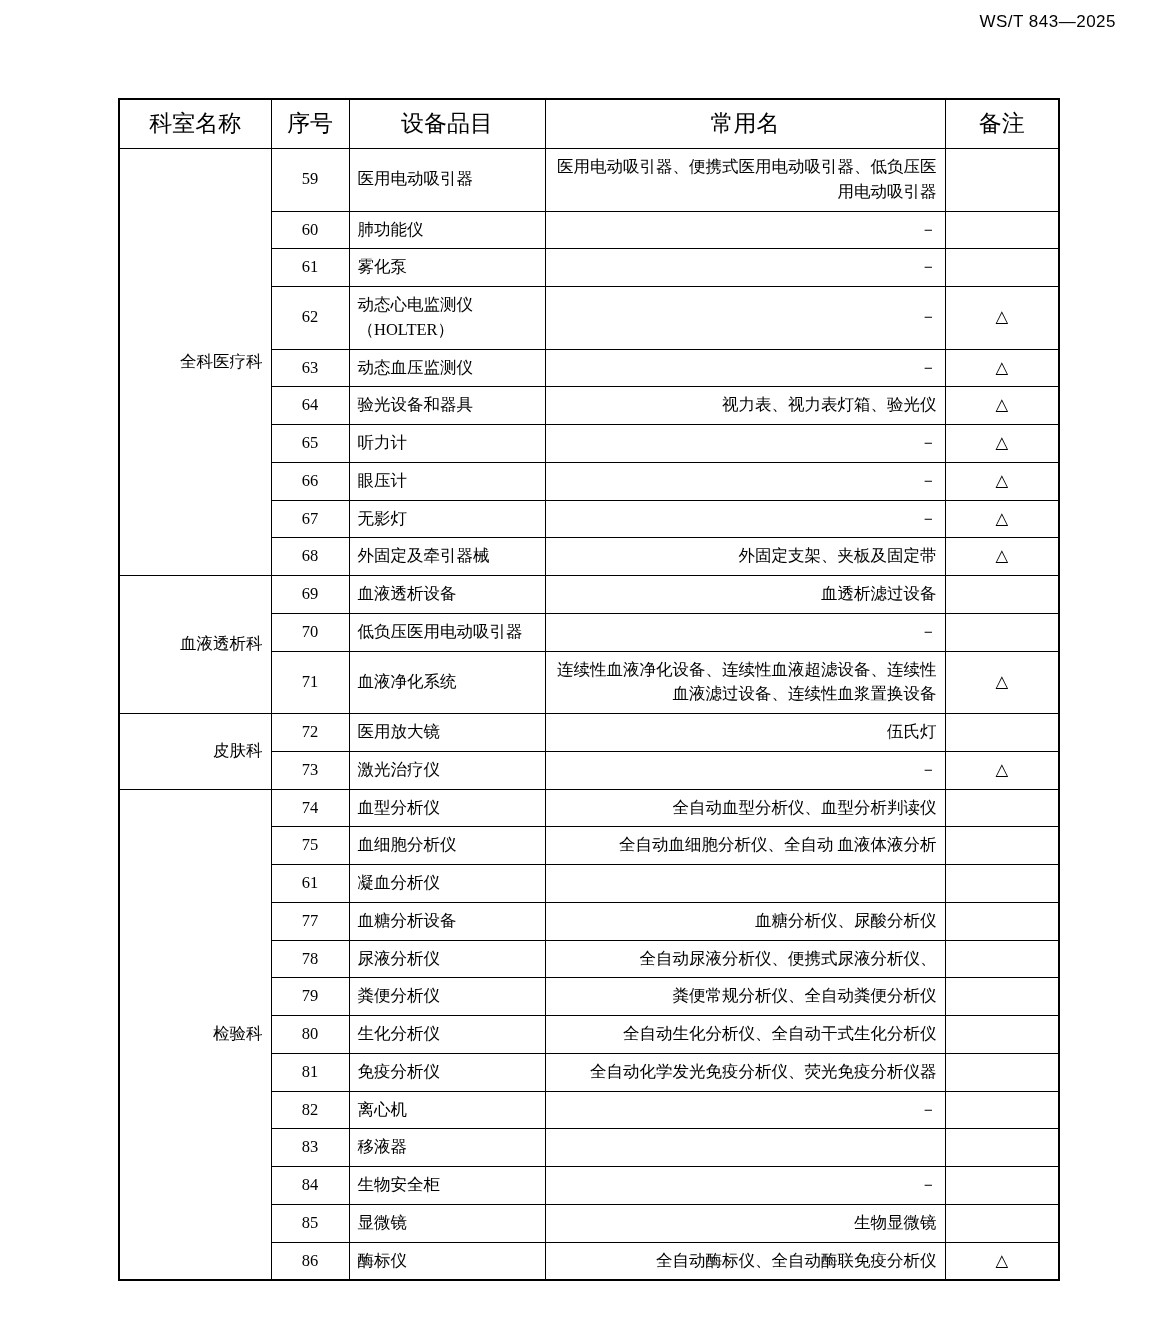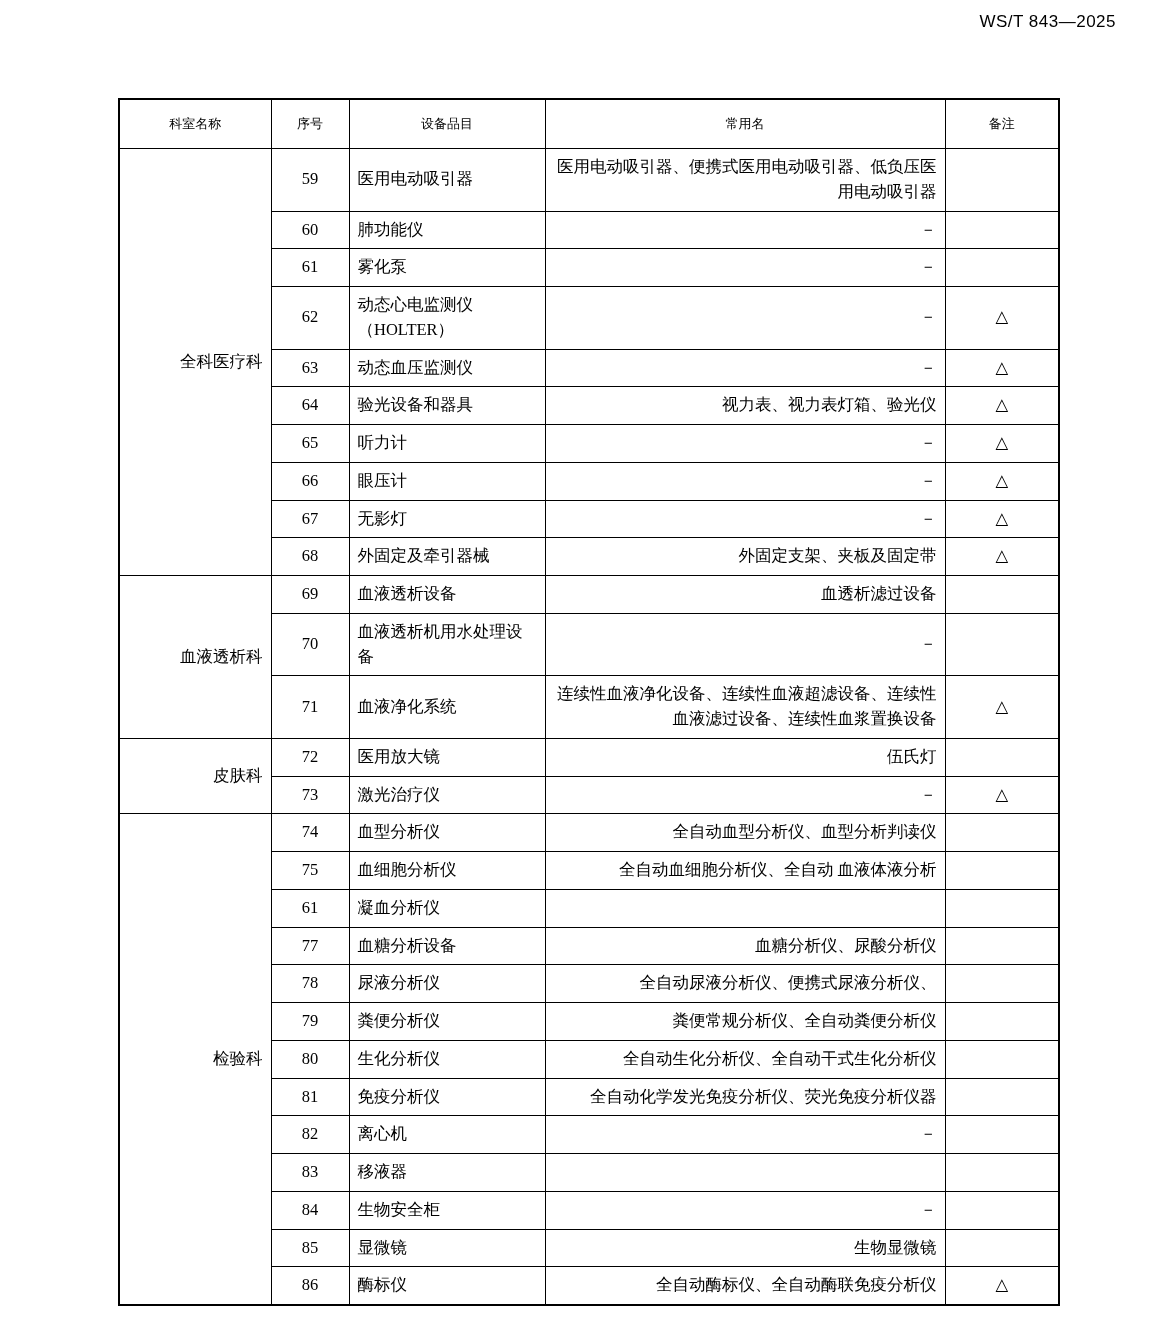--- a/index.html
+++ b/index.html
@@ -56,21 +56,21 @@
     border: 1px solid #000000;
     font-size: 16.5px;
     font-weight: normal;
     padding: 6px 8px;
     vertical-align: middle;
     line-height: 1.5;
   }
   table.spec thead td {
     text-align: center;
     height: 36px;
-    font-size: 13px;
+    font-size: 23px;
   }
   
   table.spec {
     border: 2px solid #000;
   }
   thead tr td {
     border-bottom: 2px solid #000;
   }
   col.c-dept { width: 152px; }
   col.c-no   { width: 78px; }
@@ -191,21 +191,21 @@
           </tr>
           <tr class="dept-sep">
             <td class="dept" rowspan="3">血液透析科</td>
             <td class="no">69</td>
             <td class="item">血液透析设备</td>
             <td class="cname">血透析滤过设备</td>
             <td class="note"></td>
           </tr>
           <tr>
             <td class="no">70</td>
-            <td class="item">血液透析机用水处理设备</td>
+            <td class="item">低负压医用电动吸引器</td>
             <td class="cname">－</td>
             <td class="note"></td>
           </tr>
           <tr>
             <td class="no">71</td>
             <td class="item">血液净化系统</td>
             <td class="cname">连续性血液净化设备、连续性血液超滤设备、连续性血液滤过设备、连续性血浆置换设备</td>
             <td class="note">△</td>
           </tr>
           <tr class="dept-sep">

